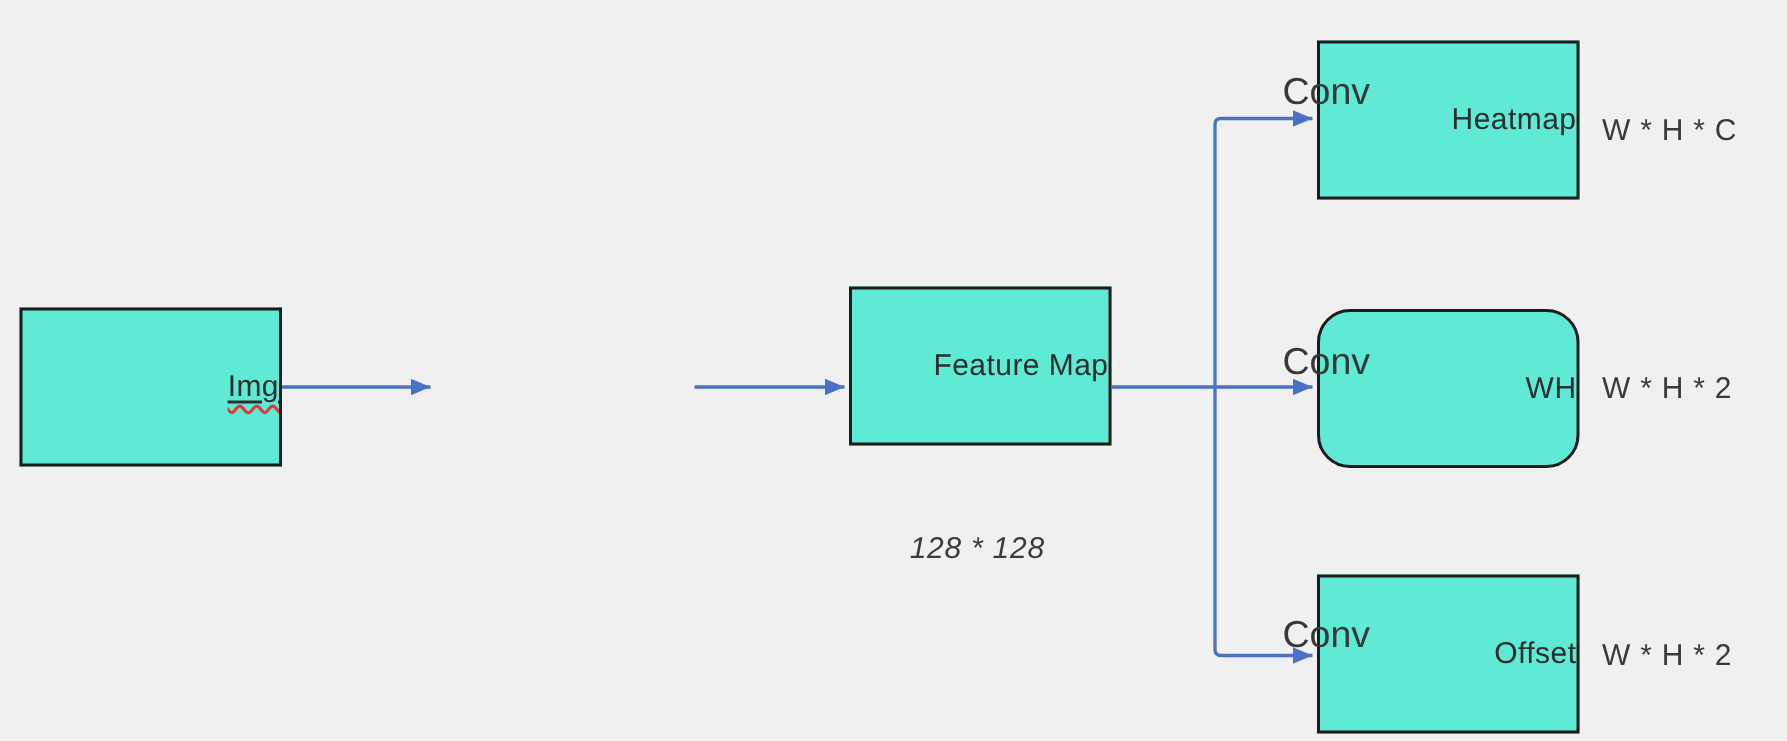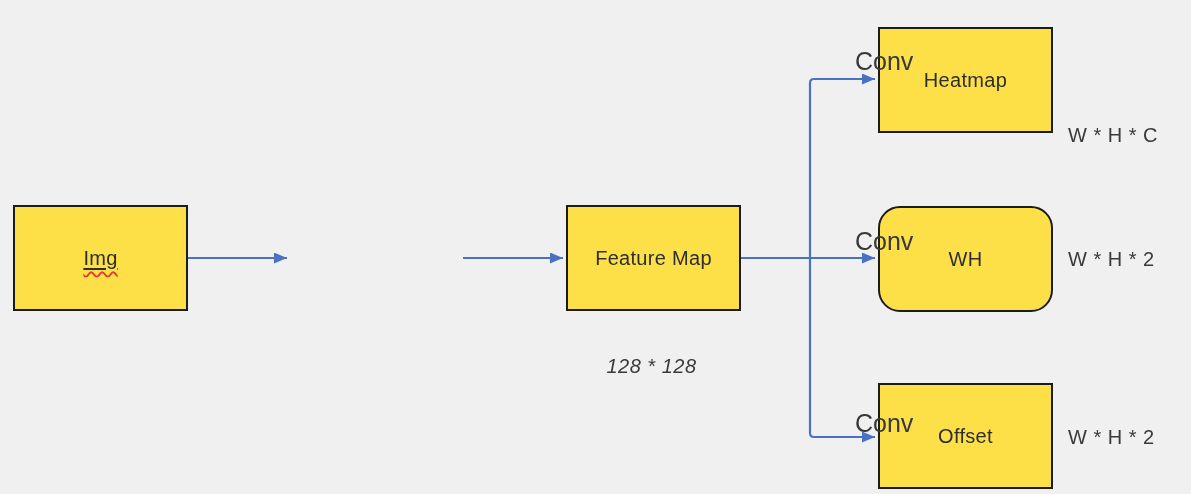--- a/index.html
+++ b/index.html
@@ -19,32 +19,32 @@
     position: absolute;
     inset: 0;
     width: 1191px;
     height: 494px;
   }
   .node {
     position: absolute;
     box-sizing: border-box;
     width: 175px;
     height: 106px;
-    background: #fde047;
+    background: #5eead4;
     border: 2.4px solid #1c1c1c;
     display: flex;
     align-items: center;
-    justify-content: center;
+    justify-content: flex-end;
     font-size: 20px;
     letter-spacing: 0.3px;
     color: #2e2e2e;
   }
   .node-img      { left: 13px;  top: 205px; }
   .node-backbone { left: 290px; top: 205px; }
-  .node-feature  { left: 566px; top: 205px; }
+  .node-feature  { left: 566px; top: 191px; }
   .node-heatmap  { left: 878px; top: 27px;  }
   .node-wh       { left: 878px; top: 206px; border-radius: 22px; }
   .node-offset   { left: 878px; top: 383px; }
 
   .img-label-outer {
     text-decoration: underline;
     text-decoration-color: #2e2e2e;
     text-decoration-thickness: 1.5px;
     text-underline-offset: 3px;
   }
@@ -78,21 +78,21 @@
   .conv-bottom { left: 819px; top: 409px; }
 
   .out-label {
     position: absolute;
     left: 1068px;
     width: 120px;
     font-size: 20px;
     letter-spacing: 0.5px;
     color: #3a3a3a;
   }
-  .out-heatmap { top: 76px; margin-top: 48px;  }
+  .out-heatmap { top: 76px;  }
   .out-wh      { top: 248px; }
   .out-offset  { top: 426px; }
 </style>
 </head>
 <body>
 
 <div class="canvas">
 
   <svg class="edges-layer" viewBox="0 0 1191 494" xmlns="http://www.w3.org/2000/svg">
     <defs>

